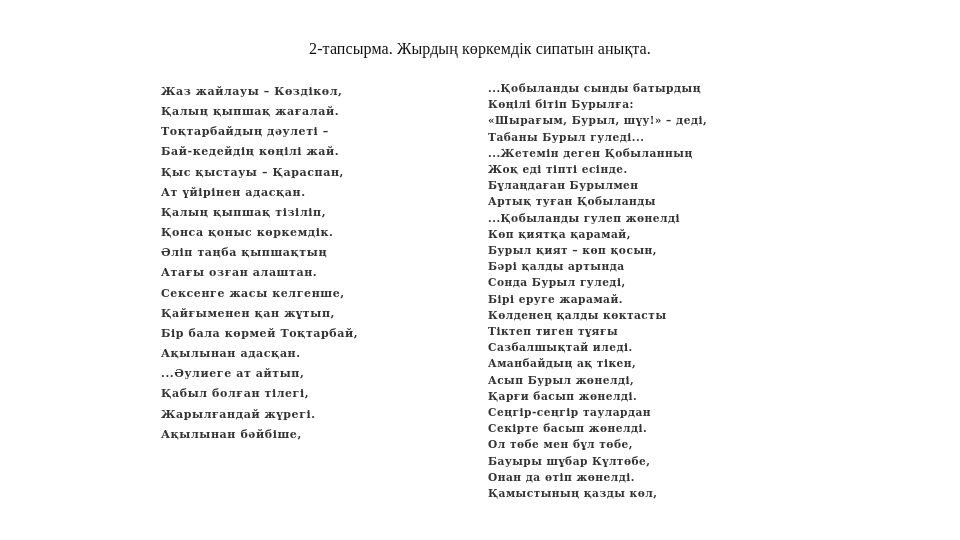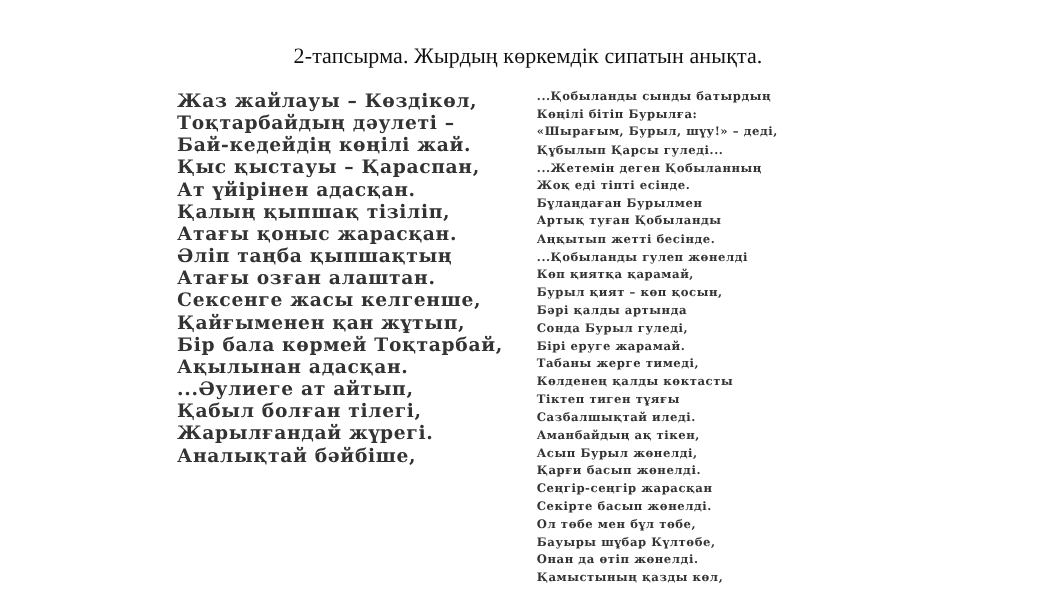--- a/index.html
+++ b/index.html
@@ -2,84 +2,83 @@
 <html><head>
 <meta charset="utf-8">
 <style>
   html, body { margin:0; padding:0; }
   body {
     width:960px; height:540px; background:#ffffff; position:relative; overflow:hidden;
     font-family: "DejaVu Serif", serif;
   }
   .title {
     position:absolute; left:0; top:40px; width:960px; text-align:center;
-    font-family: "Liberation Serif", serif; font-size:20px; color:#111;
+    font-family: "Liberation Serif", serif; font-size:16px; color:#111;
     letter-spacing:0.1px;
   }
   .poem {
     position:absolute; color:#2a2a2a; font-weight:bold;
     font-family: "DejaVu Serif", serif; white-space:nowrap;
   }
   .poem .line { display:block; }
   .left {
-    left:161px; top:82px; font-size:17px; line-height:20.15px;
+    left:161px; top:82px; font-size:11px; line-height:20.15px;
     height:398px; overflow:hidden; letter-spacing:0.6px; color:#333;
   }
   .right {
     left:488px; top:80px; font-size:10.6px; line-height:16.2px; letter-spacing:0.5px; color:#333;
   }
 </style>
 </head>
 <body>
 
 <div class="title">2-тапсырма.  Жырдың  көркемдік сипатын анықта.</div>
 
 <div class="poem left">
   <span class="line">Жаз жайлауы – Көздікөл,</span>
+  <span class="line">Қалың қыпшақ жағалай.</span>
   <span class="line">Тоқтарбайдың дәулеті –</span>
   <span class="line">Бай-кедейдің көңілі жай.</span>
   <span class="line">Қыс қыстауы – Қараспан,</span>
   <span class="line">Ат үйірінен адасқан.</span>
   <span class="line">Қалың қыпшақ тізіліп,</span>
-  <span class="line">Атағы қоныс жарасқан.</span>
+  <span class="line">Қонса қоныс көркемдік.</span>
   <span class="line">Әліп таңба қыпшақтың</span>
   <span class="line">Атағы озған алаштан.</span>
   <span class="line">Сексенге жасы келгенше,</span>
   <span class="line">Қайғыменен қан жұтып,</span>
   <span class="line">Бір бала көрмей Тоқтарбай,</span>
   <span class="line">Ақылынан адасқан.</span>
   <span class="line">...Әулиеге ат айтып,</span>
   <span class="line">Қабыл болған тілегі,</span>
   <span class="line">Жарылғандай жүрегі.</span>
-  <span class="line">Аналықтай бәйбіше,</span>
+  <span class="line">Ақылынан бәйбіше,</span>
 
 </div>
 
 <div class="poem right">
   <span class="line">...Қобыланды сынды батырдың</span>
   <span class="line">Көңілі бітіп Бурылға:</span>
   <span class="line">«Шырағым, Бурыл, шүу!» – деді,</span>
-  <span class="line">Құбылып Қарсы гуледі...</span>
+  <span class="line">Табаны Бурыл гуледі...</span>
   <span class="line"> ...Жетемін деген Қобыланның</span>
   <span class="line">Жоқ еді тіпті есінде.</span>
   <span class="line">Бұлаңдаған Бурылмен</span>
   <span class="line">Артық туған Қобыланды</span>
-  <span class="line">Аңқытып жетті бесінде.</span>
   <span class="line">...Қобыланды гулеп жөнелді</span>
   <span class="line">Көп қиятқа қарамай,</span>
   <span class="line">Бурыл қият – көп қосын,</span>
   <span class="line">Бәрі қалды артында</span>
   <span class="line">Сонда Бурыл гуледі,</span>
   <span class="line">Бірі еруге жарамай.</span>
-  <span class="line">Табаны жерге тимеді,</span>
   <span class="line">Көлденең қалды көктасты</span>
   <span class="line">Тіктеп тиген тұяғы</span>
   <span class="line">Сазбалшықтай иледі.</span>
   <span class="line">Аманбайдың ақ тікен,</span>
   <span class="line">Асып Бурыл жөнелді,</span>
   <span class="line">Қарғи басып жөнелді.</span>
-  <span class="line">Сеңгір-сеңгір жарасқан</span>
+  <span class="line">Сеңгір-сеңгір таулардан</span>
   <span class="line">Секірте басып жөнелді.</span>
   <span class="line">Ол төбе мен бұл төбе,</span>
   <span class="line">Бауыры шұбар Күлтөбе,</span>
   <span class="line">Онан да өтіп жөнелді.</span>
   <span class="line">Қамыстының қазды көл,</span>
 </div>
 
 </body></html>

